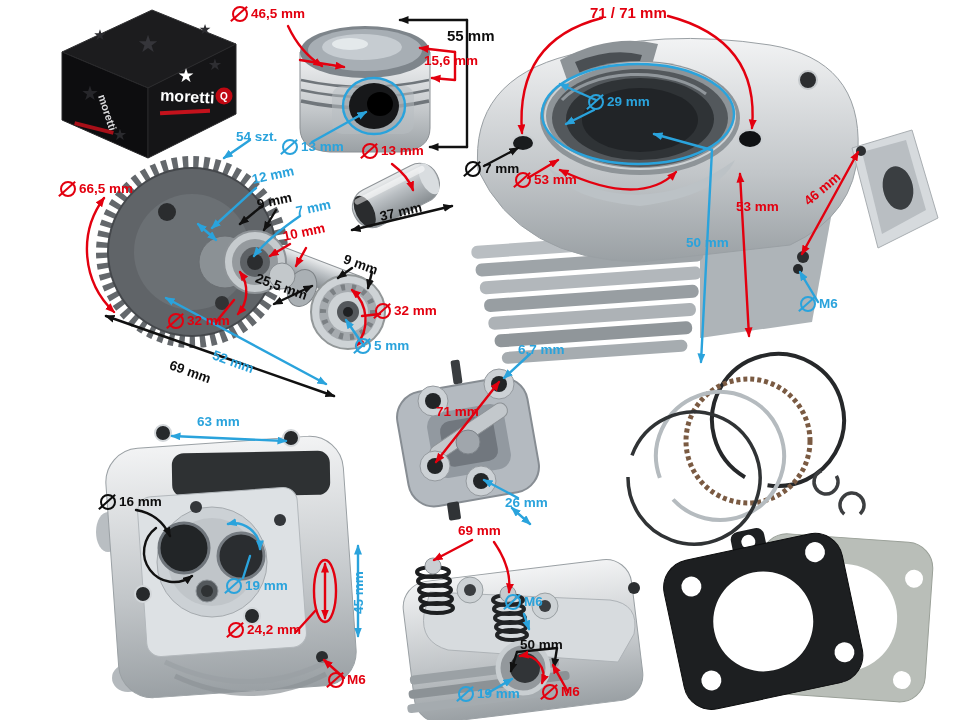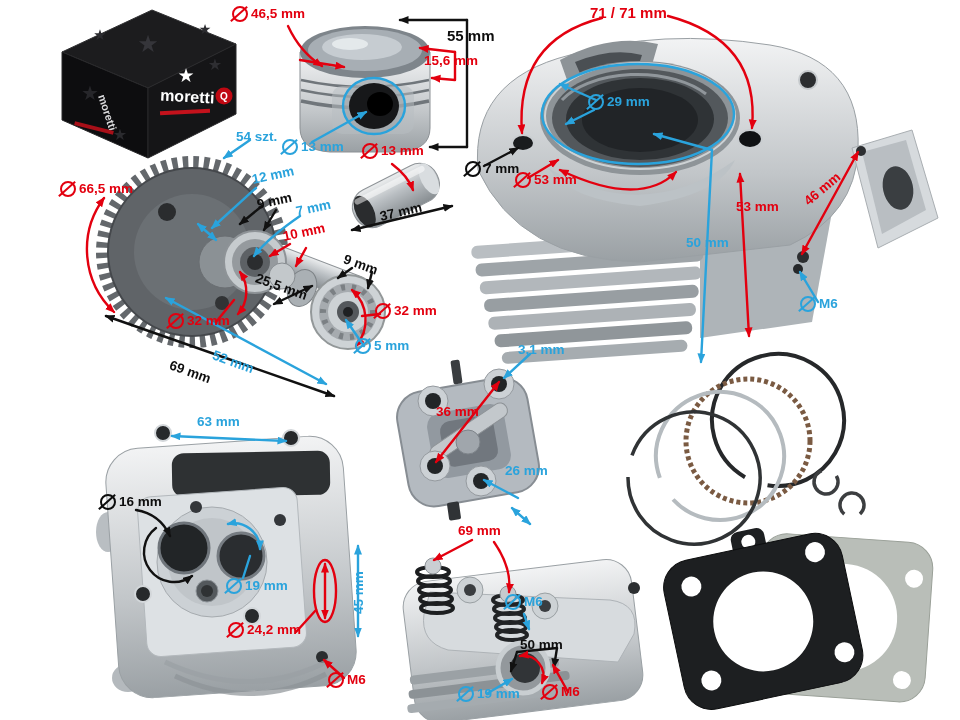--- a/index.html
+++ b/index.html
@@ -416,26 +416,26 @@
     </div>
 <div class="lbl red" style="left:806px;top:196px;transform:rotate(-40deg)">
       <span>46 mm</span>
     </div>
 <div class="lbl blue" style="left:800px;top:296px">
       <span class="dia"></span>
       <span>M6</span>
     </div>
 
 <div class="lbl blue" style="left:518px;top:343px">
-      <span>3,1 mm</span>
+      <span>6,7 mm</span>
     </div>
 <div class="lbl red" style="left:436px;top:405px">
-      <span>36 mm</span>
-    </div>
-<div class="lbl blue" style="left:505px;top:464px">
+      <span>71 mm</span>
+    </div>
+<div class="lbl blue" style="left:505px;top:496px">
       <span>26 mm</span>
     </div>
 
 <div class="lbl blue" style="left:197px;top:415px">
       <span>63 mm</span>
     </div>
 <div class="lbl black" style="left:100px;top:494px">
       <span class="dia"></span>
       <span>16 mm</span>
     </div>

